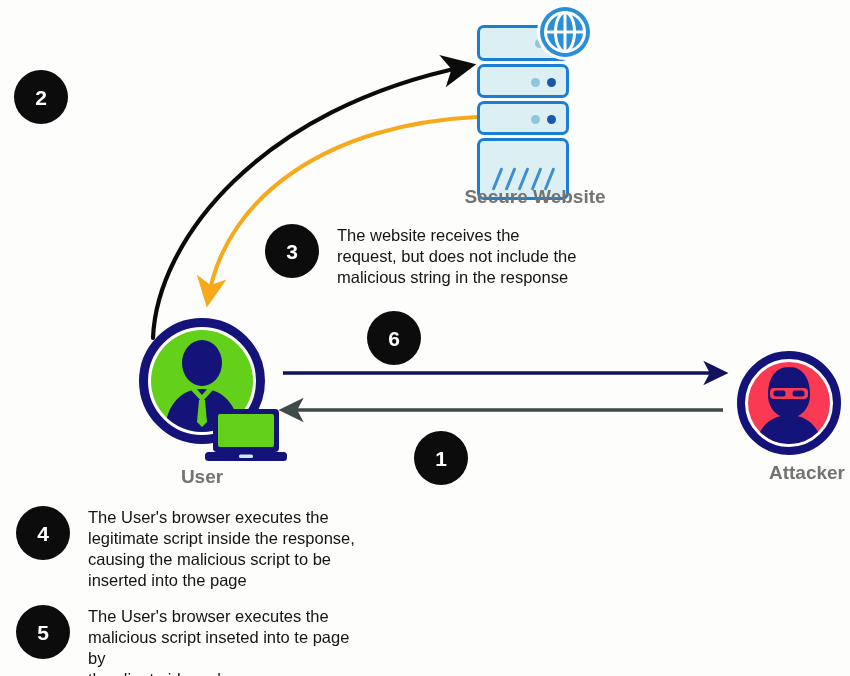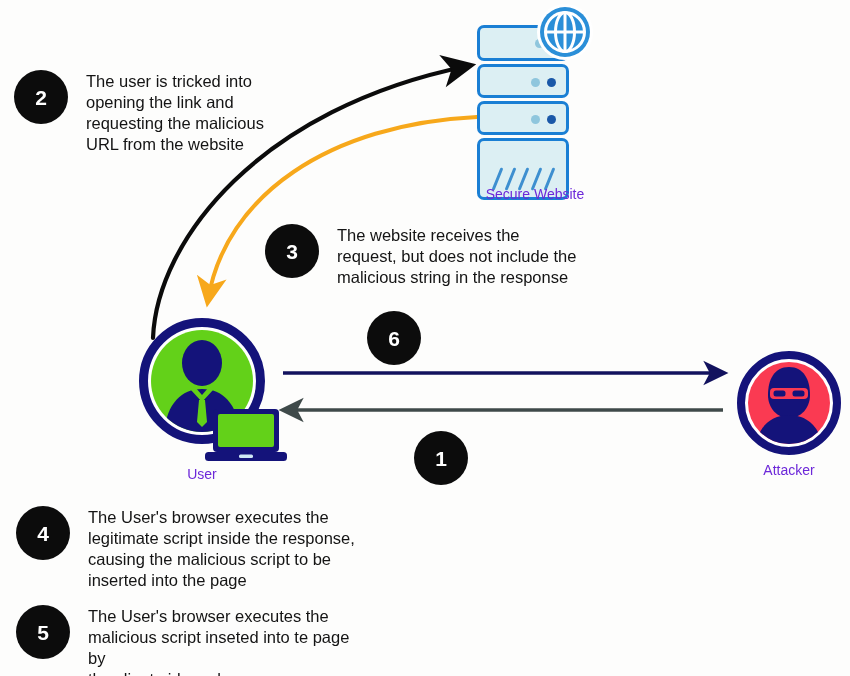--- a/index.html
+++ b/index.html
@@ -50,23 +50,23 @@
     font-size: 16.5px;
     line-height: 1.28;
     font-family: "Liberation Sans", sans-serif;
     white-space: pre-line;
     padding-top: 1px;
   }
 
   
   .node-label {
     position: absolute;
-    color: #6d28d9;
-    font-size: 14px;
-    font-weight: normal;
+    color: #737373;
+    font-size: 19px;
+    font-weight: bold;
     text-align: center;
     font-family: "Liberation Sans", sans-serif;
     white-space: nowrap;
   }
 
   
   .server {
     position: absolute;
     left: 477px;
     top: 25px;
@@ -265,28 +265,24 @@
     <div class="avatar-fill-red">
       <svg viewBox="0 0 82 82" width="82" height="82">
         <path d="M41 5 C 26 5, 20 18, 20 33 C 20 46, 29 56, 41 56 C 53 56, 62 46, 62 33 C 62 18, 56 5, 41 5 Z" fill="#14137a"></path>
         <path d="M41 53 C 24 53, 11 64, 8 82 L 74 82 C 71 64, 58 53, 41 53 Z" fill="#14137a"></path>
         <rect x="22" y="26" width="38" height="11" rx="4" fill="#fa3a52"></rect>
         <rect x="25.5" y="28.5" width="12" height="6" rx="2.5" fill="#14137a"></rect>
         <rect x="44.5" y="28.5" width="12" height="6" rx="2.5" fill="#14137a"></rect>
       </svg>
     </div>
   </div>
-  <div class="node-label" style="left:733px; top:462px; width:112px;">Attacker</div>
+  <div class="node-label" style="left:733px; top:462px; width:112px;text-align:right;">Attacker</div>
 
   <div class="step" style="left:14px; top:70px; width:260px;">
     <div class="badge">2</div>
-    <div class="step-text">The user is tricked into
-opening the link and
-requesting the malicious
-URL from the website</div>
   </div>
 
   <div class="step" style="left:265px; top:224px; width:330px;">
     <div class="badge">3</div>
     <div class="step-text">The website receives the
 request, but does not include the
 malicious string in the response</div>
   </div>
 
   <div class="step" style="left:367px; top:311px; width:320px;">

